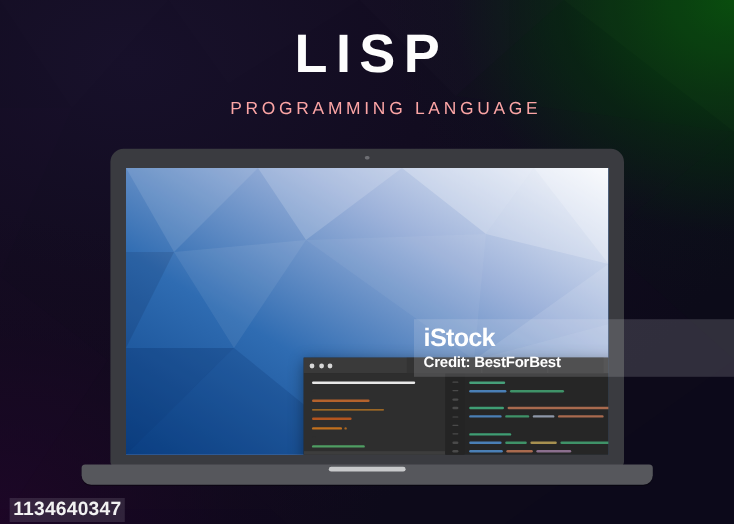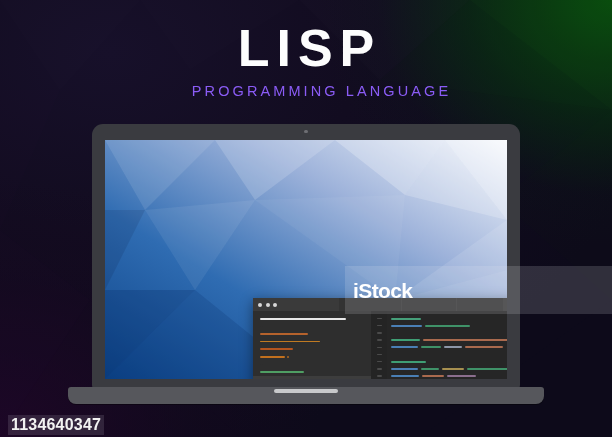--- a/index.html
+++ b/index.html
@@ -20,30 +20,30 @@
       linear-gradient(118deg, #160f28 0%, #141029 30%, #111326 55%, #0e1520 75%, #0b1a18 100%);
   }
   
   #bg-facets { position:absolute; inset:0; opacity:.4; }
 
   
   #title {
     position:absolute; left:0; right:0; top:22px;
     text-align:center;
     color:#fdfdfd;
-    font-size:52px;
+    font-size:45px;
     font-weight:bold;
     letter-spacing:7px;
     line-height:1;
     text-indent:7px;
   }
   #subtitle {
     position:absolute; left:0; right:0; top:84px;
     text-align:center;
-    color:#8b5cf6;
+    color:#fca5a5;
     font-size:14.5px;
     font-weight:normal;
     letter-spacing:3.1px;
     line-height:1;
     text-indent:3px;
     margin-left:28px;
   }
 
   
   #laptop { position:absolute; left:0; top:0; width:612px; height:437px; }
@@ -329,15 +329,16 @@
   <div id="base">
     <div id="base-notch"></div>
   </div>
 </div>
 
 <div id="wm-band">
   <div id="wm-logo">
     <span>iStock</span>
     
   </div>
+  <div id="wm-credit">Credit: BestForBest</div>
 </div>
 
 <div id="img-id">1134640347</div>
 
 </body></html>

